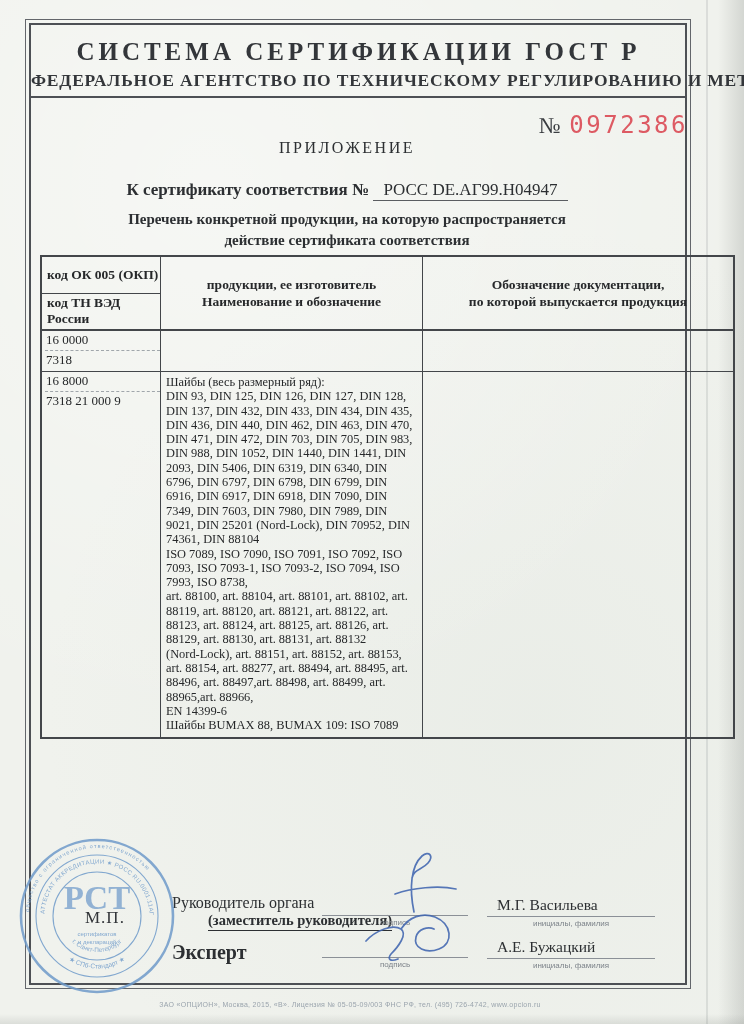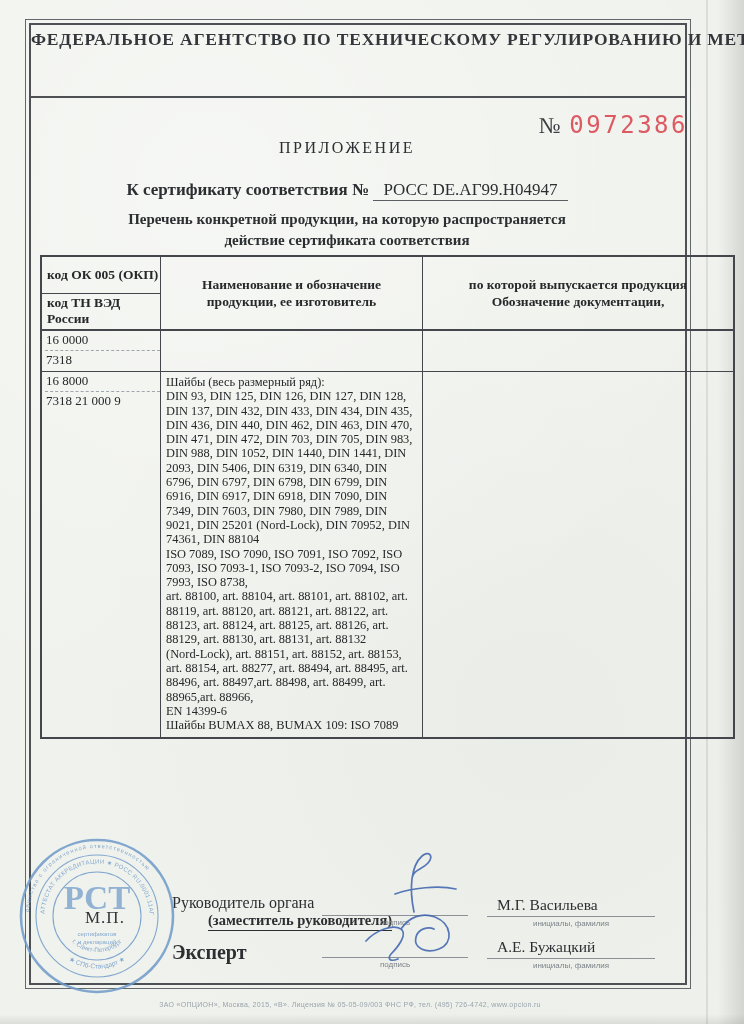--- a/index.html
+++ b/index.html
@@ -80,20 +80,21 @@
 <div class="page">
 
   <div class="frame">
     <div class="frame-inner"></div>
   </div>
   <div class="edge-line"></div>
   <div class="edge-shadow"></div>
   <div class="bottom-shadow"></div>
 
   <div class="masthead">
+    <div class="masthead-line1">СИСТЕМА СЕРТИФИКАЦИИ ГОСТ Р</div>
     <div class="masthead-line2">ФЕДЕРАЛЬНОЕ АГЕНТСТВО ПО ТЕХНИЧЕСКОМУ РЕГУЛИРОВАНИЮ И МЕТРОЛОГИИ</div>
   </div>
 
   <div class="cert-no">
     <span class="cert-no-sign">№</span>
     <span class="cert-no-digits">0972386</span>
   </div>
 
   <div class="doc-title">ПРИЛОЖЕНИЕ</div>
 
@@ -107,26 +108,26 @@
     <div>действие сертификата соответствия</div>
   </div>
 
   <div class="tbl">
     <div class="tbl-hdr">
       <div class="th-c1">
         <div class="th-c1-top">код ОК 005 (ОКП)</div>
         <div class="th-c1-bot">код ТН ВЭД России</div>
       </div>
       <div class="th-c2">
+        <div>продукции, ее изготовитель</div>
         <div>Наименование и обозначение</div>
-        <div>продукции, ее изготовитель</div>
       </div>
       <div class="th-c3">
+        <div>Обозначение документации,</div>
         <div>по которой выпускается продукция</div>
-        <div>Обозначение документации,</div>
       </div>
     </div>
 
     <div class="tr tr-first">
       <div class="td-c1">
         <div class="code-okp">16 0000</div>
         <div class="code-tnved">7318</div>
       </div>
       <div class="td-c2"></div>
       <div class="td-c3"></div>

